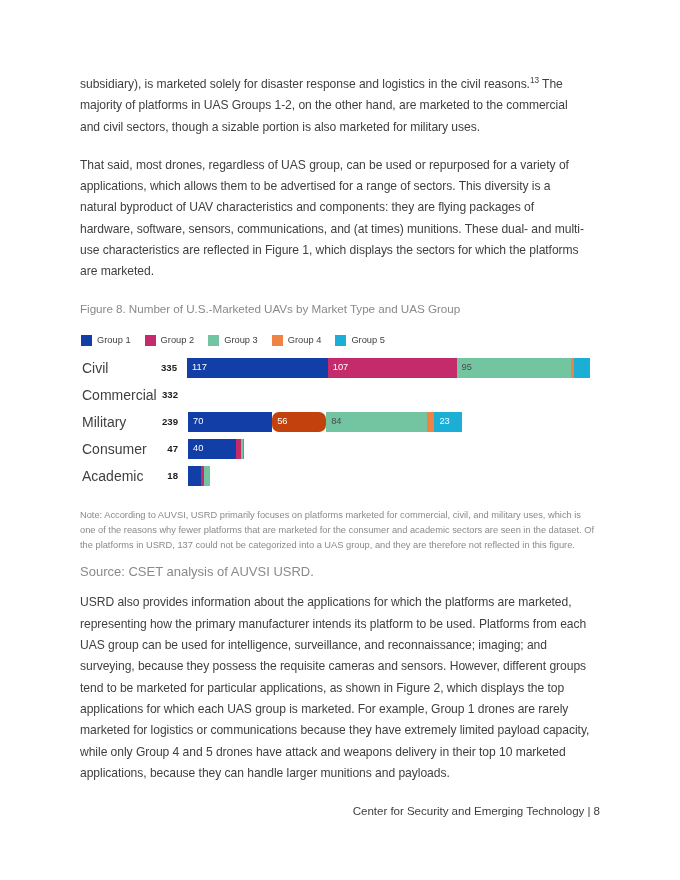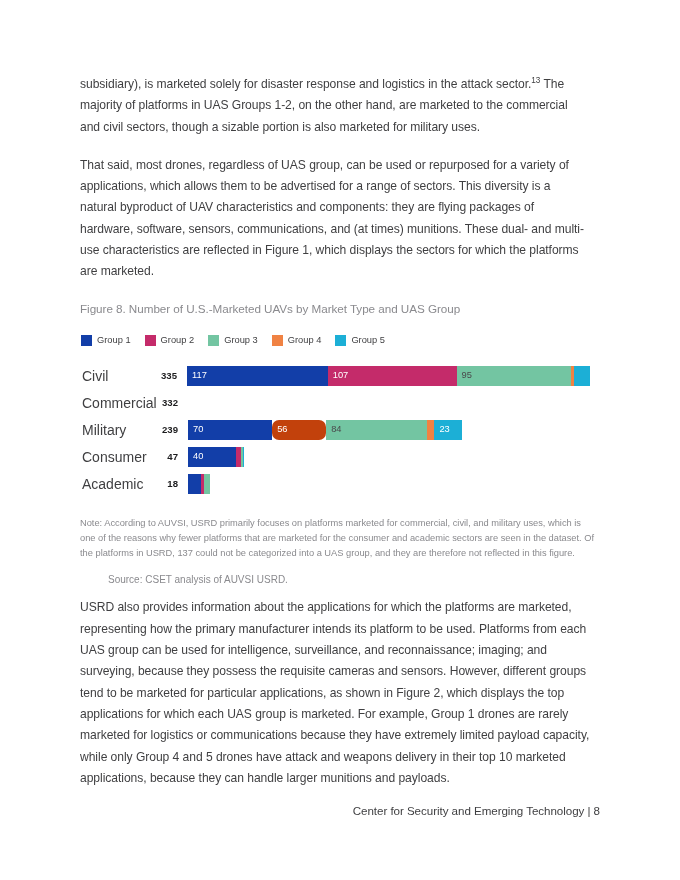--- a/index.html
+++ b/index.html
@@ -52,21 +52,21 @@
   
   .chart {
     margin-top: 17px;
     width: 510px;
     position: relative;
   }
   .legend {
     display: flex;
     align-items: center;
     gap: 0px;
-    margin-bottom: 20px;
+    margin-bottom: 12px;
     padding-left: 1px;
   }
   .legend-item {
     display: flex;
     align-items: center;
     margin-right: 14px;
   }
   .legend-swatch {
     width: 11px;
     height: 11px;
@@ -129,24 +129,23 @@
   .note {
     margin-top: 22px;
     font-size: 9.3px;
     line-height: 15.2px;
     color: #8a8a8e;
     width: 516px;
     letter-spacing: -0.01px;
   }
   .source {
     margin-top: 11px;
-    font-size: 10px;
+    font-size: 13px;
     line-height: 15.2px;
     color: #8a8a8e;
-    margin-left: 28px;
   }
   .after-figure {
     margin-top: 19px;
   }
   .footer {
     position: absolute;
     left: 0;
     top: 804px;
     width: 600px;
     text-align: right;
@@ -155,21 +154,21 @@
     letter-spacing: -0.05px;
   }
 </style>
 </head>
 <body>
 
 <div class="page">
 
   <div class="content">
 
-    <p class="body-text"><span>subsidiary), is marketed solely for disaster response and logistics in the attack sector.</span><sup class="footnote">13</sup> <span>The majority of platforms in UAS Groups 1-2, on the other hand, are marketed to the commercial and civil sectors, though a sizable portion is also marketed for military uses.</span></p>
+    <p class="body-text"><span>subsidiary), is marketed solely for disaster response and logistics in the civil reasons.</span><sup class="footnote">13</sup> <span>The majority of platforms in UAS Groups 1-2, on the other hand, are marketed to the commercial and civil sectors, though a sizable portion is also marketed for military uses.</span></p>
 
     <p class="body-text">That said, most drones, regardless of UAS group, can be used or repurposed for a variety of applications, which allows them to be advertised for a range of sectors. This diversity is a natural byproduct of UAV characteristics and components: they are flying packages of hardware, software, sensors, communications, and (at times) munitions. These dual- and multi-use characteristics are reflected in Figure 1, which displays the sectors for which the platforms are marketed.</p>
 
     <p class="figure-caption">Figure 8. Number of U.S.-Marketed UAVs by Market Type and UAS Group</p>
 
     <div class="chart">
 
       <div class="legend">
         <div class="legend-item">
           <span class="legend-swatch" style="background: rgb(18, 62, 168);"></span>

